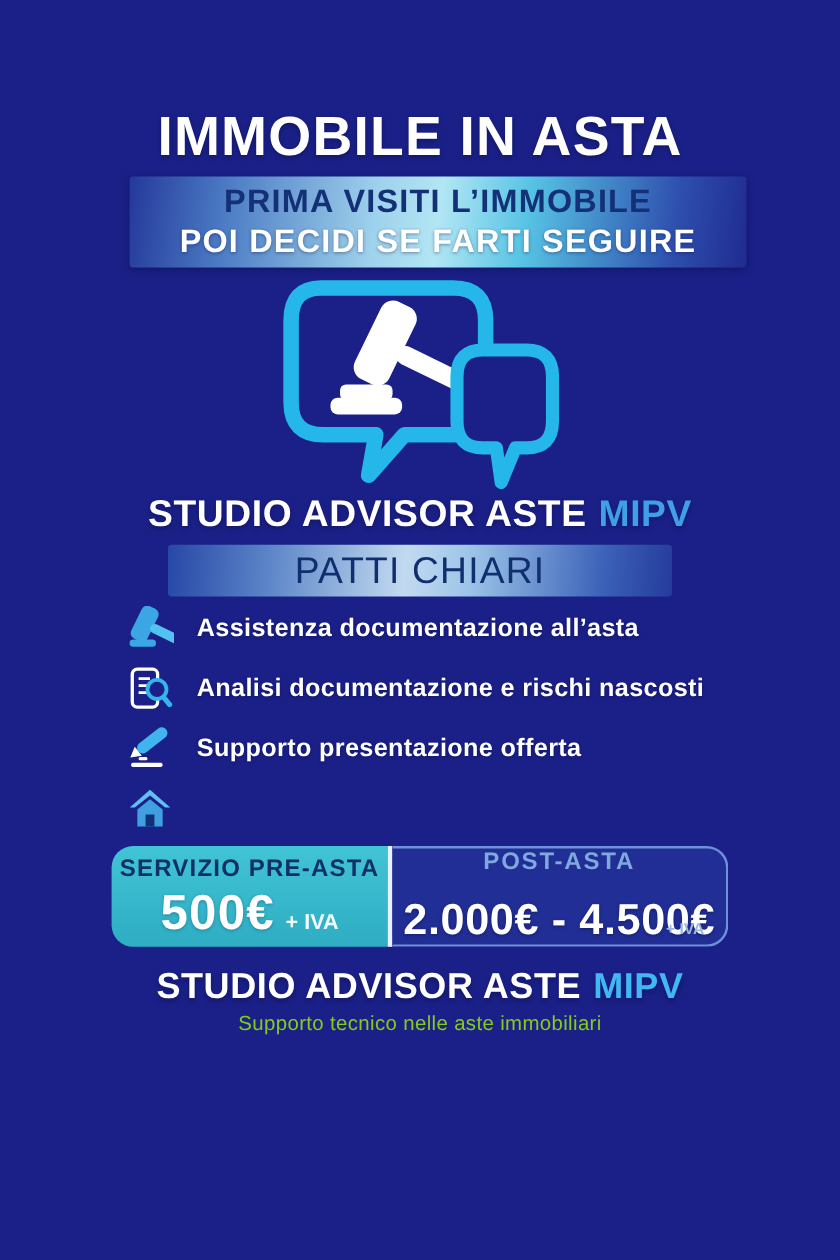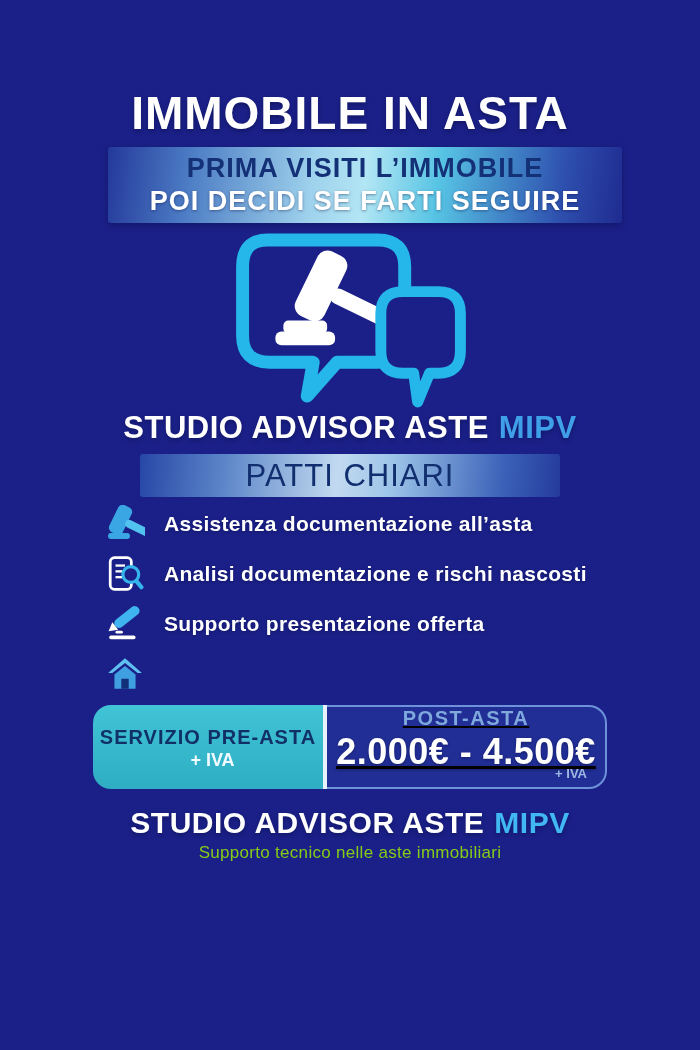--- a/index.html
+++ b/index.html
@@ -89,23 +89,22 @@
   .pre-label{font-size:20px;font-weight:800;letter-spacing:1px;color:#113068;margin-top:2px;}
   .pre-price-row{display:flex;align-items:baseline;margin-top:1px;}
   .pre-price{font-size:41px;font-weight:800;color:#ffffff;letter-spacing:1px;
     text-shadow:0 1px 3px rgba(10,40,80,.35);}
   .pre-vat{font-size:18px;font-weight:700;color:#f2fbff;margin-left:9px;}
   .price-divider{width:4px;background:#e8f2fa;flex:0 0 4px;}
   .price-post{
     flex:1;background:#212e95;
     border:2px solid #6d92da;border-left:none;
     border-radius:0 18px 18px 0;
-    display:flex;flex-direction:column;align-items:center;justify-content:flex-start;
+    display:flex;flex-direction:column;align-items:center;justify-content:space-between;
     position:relative;
-    text-decoration:underline;
   }
   .post-label{font-size:20px;font-weight:800;letter-spacing:1.5px;color:#7fa9dd;}
   .post-price{font-size:36px;font-weight:800;color:#ffffff;letter-spacing:.5px;margin-top:1px;
     text-shadow:0 1px 3px rgba(5,10,50,.45);}
   .post-vat{position:absolute;right:18px;bottom:6px;font-size:13px;font-weight:700;color:#9db9e2;}
 
   
   .footer-brand{
     position:absolute;top:806px;left:0;width:700px;text-align:center;
     font-size:30px;font-weight:800;letter-spacing:.5px;color:#ffffff;
@@ -205,20 +204,21 @@
         </svg>
       </span>
     </div>
 
   </div>
 
   <div class="pricing">
     <div class="price-pre">
       <div class="pre-label">SERVIZIO PRE-ASTA</div>
       <div class="pre-price-row">
+        <span class="pre-price">500€</span>
         <span class="pre-vat">+ IVA</span>
       </div>
     </div>
     <div class="price-divider"></div>
     <div class="price-post">
       <div class="post-label">POST-ASTA</div>
       <div class="post-price">2.000€ - 4.500€</div>
       <div class="post-vat">+ IVA</div>
     </div>
   </div>

